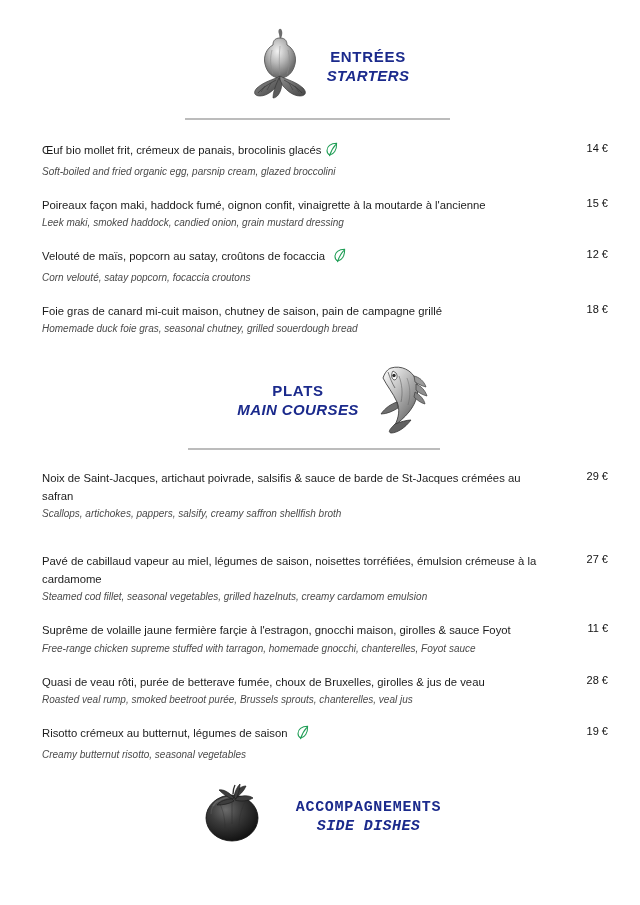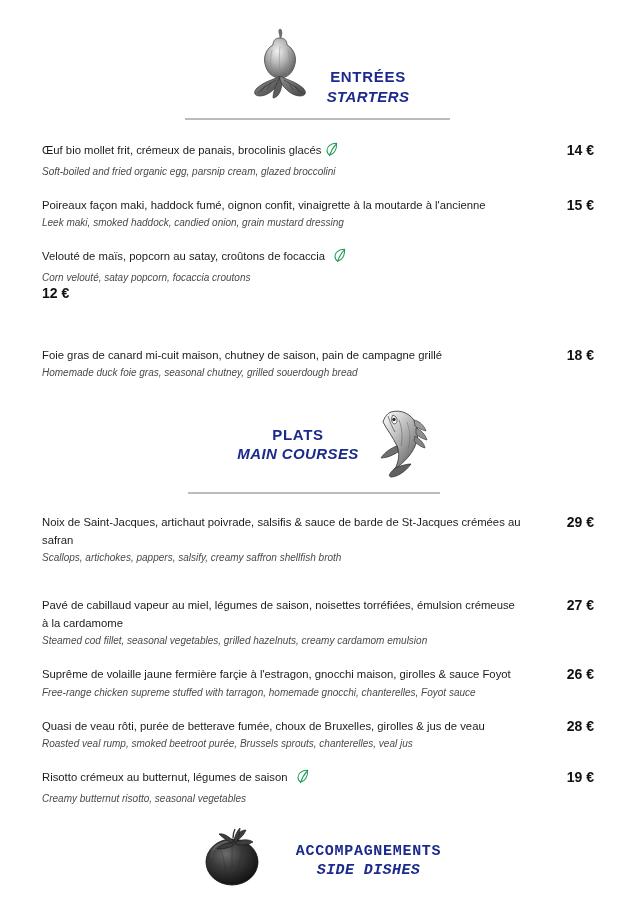--- a/index.html
+++ b/index.html
@@ -39,53 +39,53 @@
   .divider {
     height:2px;
     background:#bcbcbc;
     margin:0 auto;
   }
 
   
   .engraving { flex:0 0 auto; filter:grayscale(1); }
 
   
-  .items { padding:0 46px 0 42px; }
+  .items { padding:0 32px 0 42px; }
   .item { display:flex; align-items:flex-start; }
   .item-body { flex:1 1 auto; padding-right:14px; }
   .item-name {
     font-size:11.3px;
     line-height:1.55;
     color:#1c1c1c;
     font-weight:400;
   }
   .item-desc {
     font-size:10px;
     font-style:italic;
     color:#4a4a4a;
     line-height:1.5;
     margin-top:1px;
   }
   .item-price {
     flex:0 0 44px;
     text-align:right;
-    font-size:14px;
-    font-weight:700;
+    font-size:11px;
+    font-weight:400;
     color:#111;
     white-space:nowrap;
     padding-top:0px;
   }
   .leaf-inline { display:inline-block; vertical-align:-3px; margin-left:5px; }
 </style>
 </head>
 <body>
 
 <div class="page">
 
-  <div class="section-head" style="margin-top:26px; padding-left:12px;align-items:flex-end;">
+  <div class="section-head" style="margin-top:26px; padding-left:12px;">
     <span class="engraving">
       <svg width="74" height="76" viewBox="0 0 74 76">
         <defs>
           <radialGradient id="bulbG" cx="42%" cy="33%" r="62%">
             <stop offset="0%" stop-color="#f2f2f2"></stop>
             <stop offset="48%" stop-color="#b9b9b9"></stop>
             <stop offset="100%" stop-color="#6e6e6e"></stop>
           </radialGradient>
           <linearGradient id="leafG" x1="0" y1="0" x2="1" y2="1">
             <stop offset="0%" stop-color="#8d8d8d"></stop>
@@ -130,21 +130,21 @@
     <div class="item" style="margin-bottom:18px;">
       <div class="item-body">
         <div class="item-name">
           <span>Poireaux façon maki, haddock fumé, oignon confit, vinaigrette à la moutarde à l'ancienne</span>
         </div>
         <div class="item-desc">Leek maki, smoked haddock, candied onion, grain mustard dressing</div>
       </div>
       <div class="item-price">15 €</div>
     </div>
 
-    <div class="item" style="margin-bottom:18px;flex-direction:column;">
+    <div class="item" style="margin-bottom:18px;">
       <div class="item-body">
         <div class="item-name">
           <span>Velouté de maïs, popcorn au satay, croûtons de focaccia</span><span class="leaf-inline" style="margin-left:9px;"><svg width="12" height="15" viewBox="0 0 12 15">
                 <path d="M10.6 1.2 C4.5 1.2 1 4.6 1 8.4 C1 10.6 2.2 12.2 3.9 12.9 C7.6 12.4 10.9 8.3 10.6 1.2 Z" fill="none" stroke="#1f9d55" stroke-width="1.05"></path>
                 <path d="M9.9 2.3 C7.2 5.2 5 8.9 3.4 14.2" fill="none" stroke="#1f9d55" stroke-width="1.05"></path>
               </svg></span>
         </div>
         <div class="item-desc">Corn velouté, satay popcorn, focaccia croutons</div>
       </div>
       <div class="item-price">12 €</div>
@@ -216,21 +216,21 @@
       <div class="item-price">27 €</div>
     </div>
 
     <div class="item" style="margin-bottom:18px;gap:22px;">
       <div class="item-body">
         <div class="item-name">
           <span>Suprême de volaille jaune fermière farçie à l'estragon, gnocchi maison, girolles &amp; sauce Foyot</span>
         </div>
         <div class="item-desc">Free-range chicken supreme stuffed with tarragon, homemade gnocchi, chanterelles, Foyot sauce</div>
       </div>
-      <div class="item-price">26 €</div>
+      <div class="item-price">11 €</div>
     </div>
 
     <div class="item" style="margin-bottom:18px;">
       <div class="item-body">
         <div class="item-name">
           <span>Quasi de veau rôti, purée de betterave fumée, choux de Bruxelles, girolles &amp; jus de veau</span>
         </div>
         <div class="item-desc">Roasted veal rump, smoked beetroot purée, Brussels sprouts, chanterelles, veal jus</div>
       </div>
       <div class="item-price">28 €</div>

